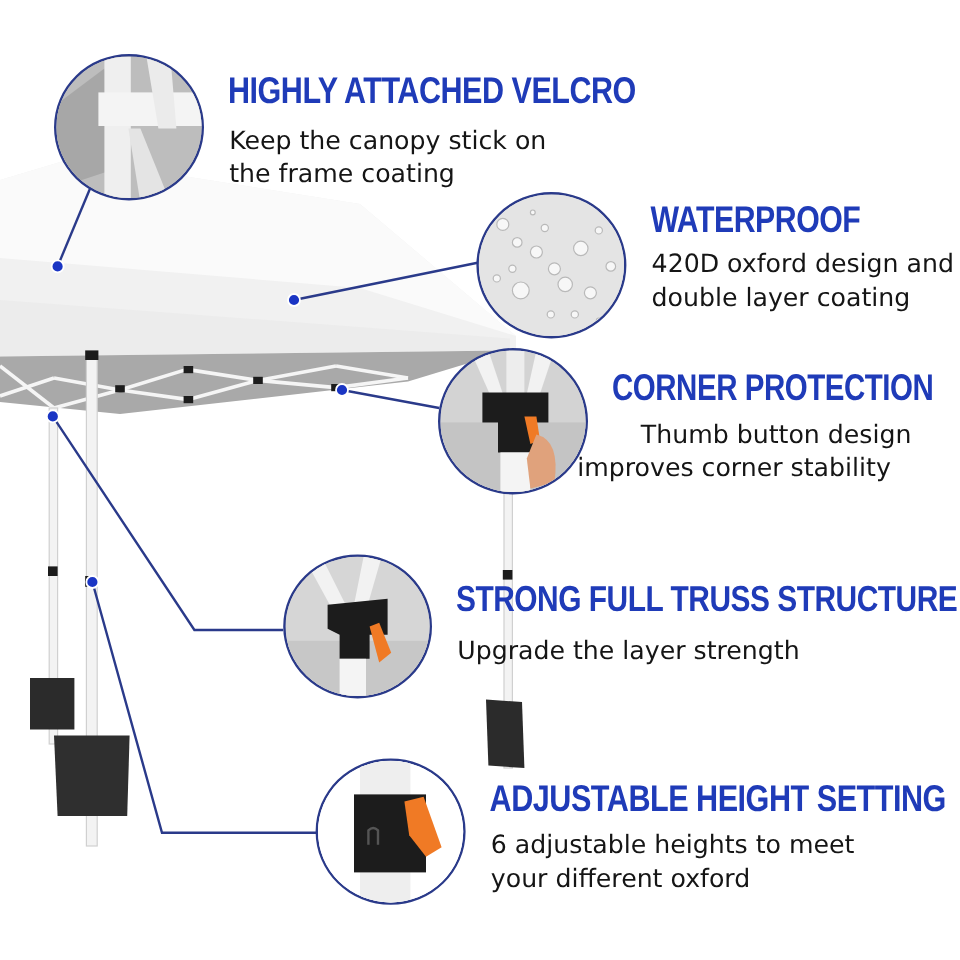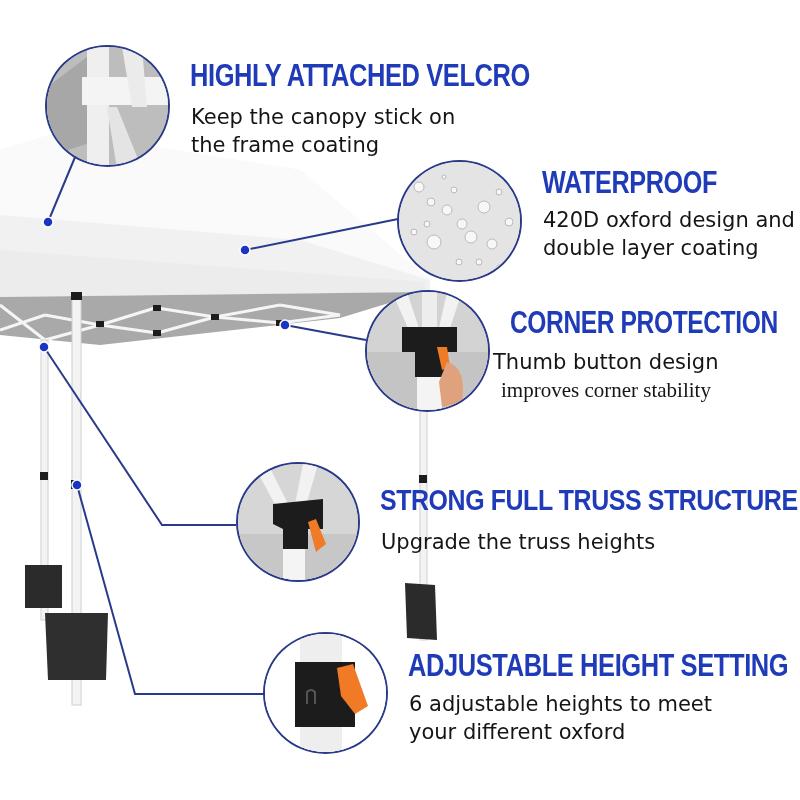--- a/index.html
+++ b/index.html
@@ -145,21 +145,21 @@
 
 <div class="title" style="left: 190px; top: 58px; font-size: 31px; transform: scaleX(0.821256);">HIGHLY ATTACHED VELCRO</div>
 <div class="desc" style="left:191px;top:103px;">Keep the canopy stick on</div>
 <div class="desc" style="left:191px;top:131px;">the frame coating</div>
 
 <div class="title" style="left: 542px; top: 165px; font-size: 31px; transform: scaleX(0.813953);">WATERPROOF</div>
 <div class="desc" style="left:543px;top:206px;">420D oxford design and</div>
 <div class="desc" style="left:543px;top:234px;">double layer coating</div>
 
 <div class="title" style="left: 510px; top: 305px; font-size: 31px; transform: scaleX(0.792899);">CORNER PROTECTION</div>
-<div class="desc" style="left:493px;top:348px;">Thumb button design</div>
-<div class="desc" style="left:501px;top:376px;font-family:Liberation Serif, serif;">improves corner stability</div>
+<div class="desc" style="left:534px;top:348px;">Thumb button design</div>
+<div class="desc" style="left:481px;top:376px;">improves corner stability</div>
 
 <div class="title" style="left: 380px; top: 483px; font-size: 30px; transform: scaleX(0.831014);">STRONG FULL TRUSS STRUCTURE</div>
-<div class="desc" style="left:381px;top:528px;">Upgrade the truss heights</div>
+<div class="desc" style="left:381px;top:528px;">Upgrade the layer strength</div>
 
 <div class="title" style="left: 408px; top: 648px; font-size: 31px; transform: scaleX(0.822511);">ADJUSTABLE HEIGHT SETTING</div>
 <div class="desc" style="left:409px;top:690px;">6 adjustable heights to meet</div>
 <div class="desc" style="left:409px;top:718px;">your different oxford</div>
 
 </body></html>

